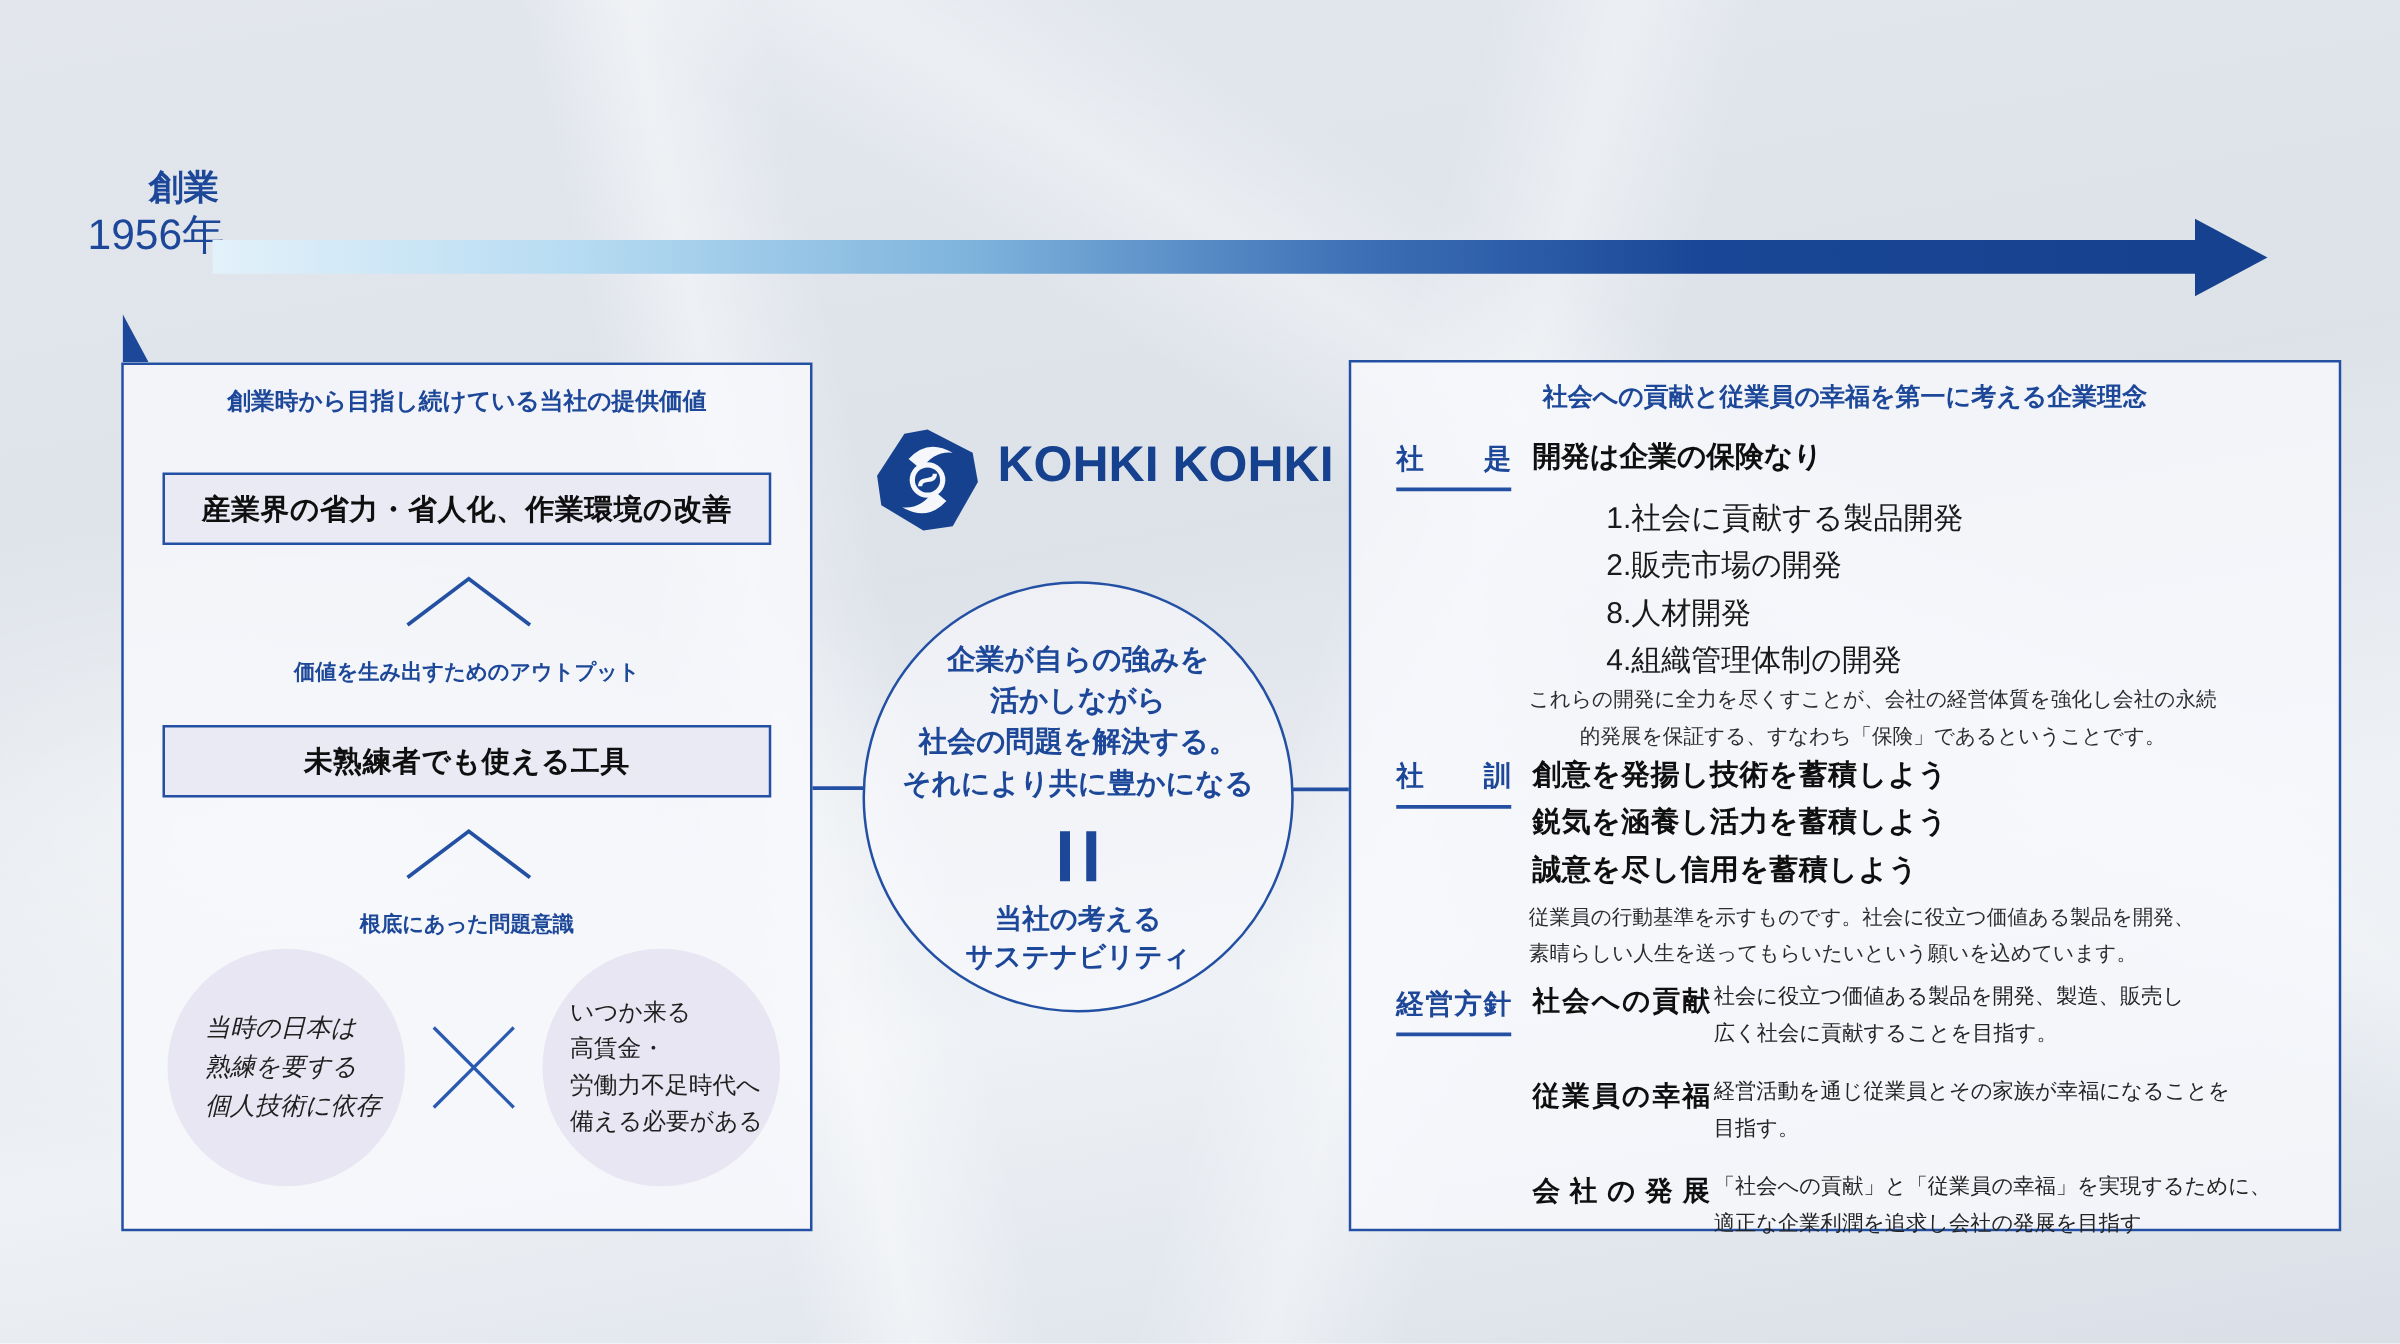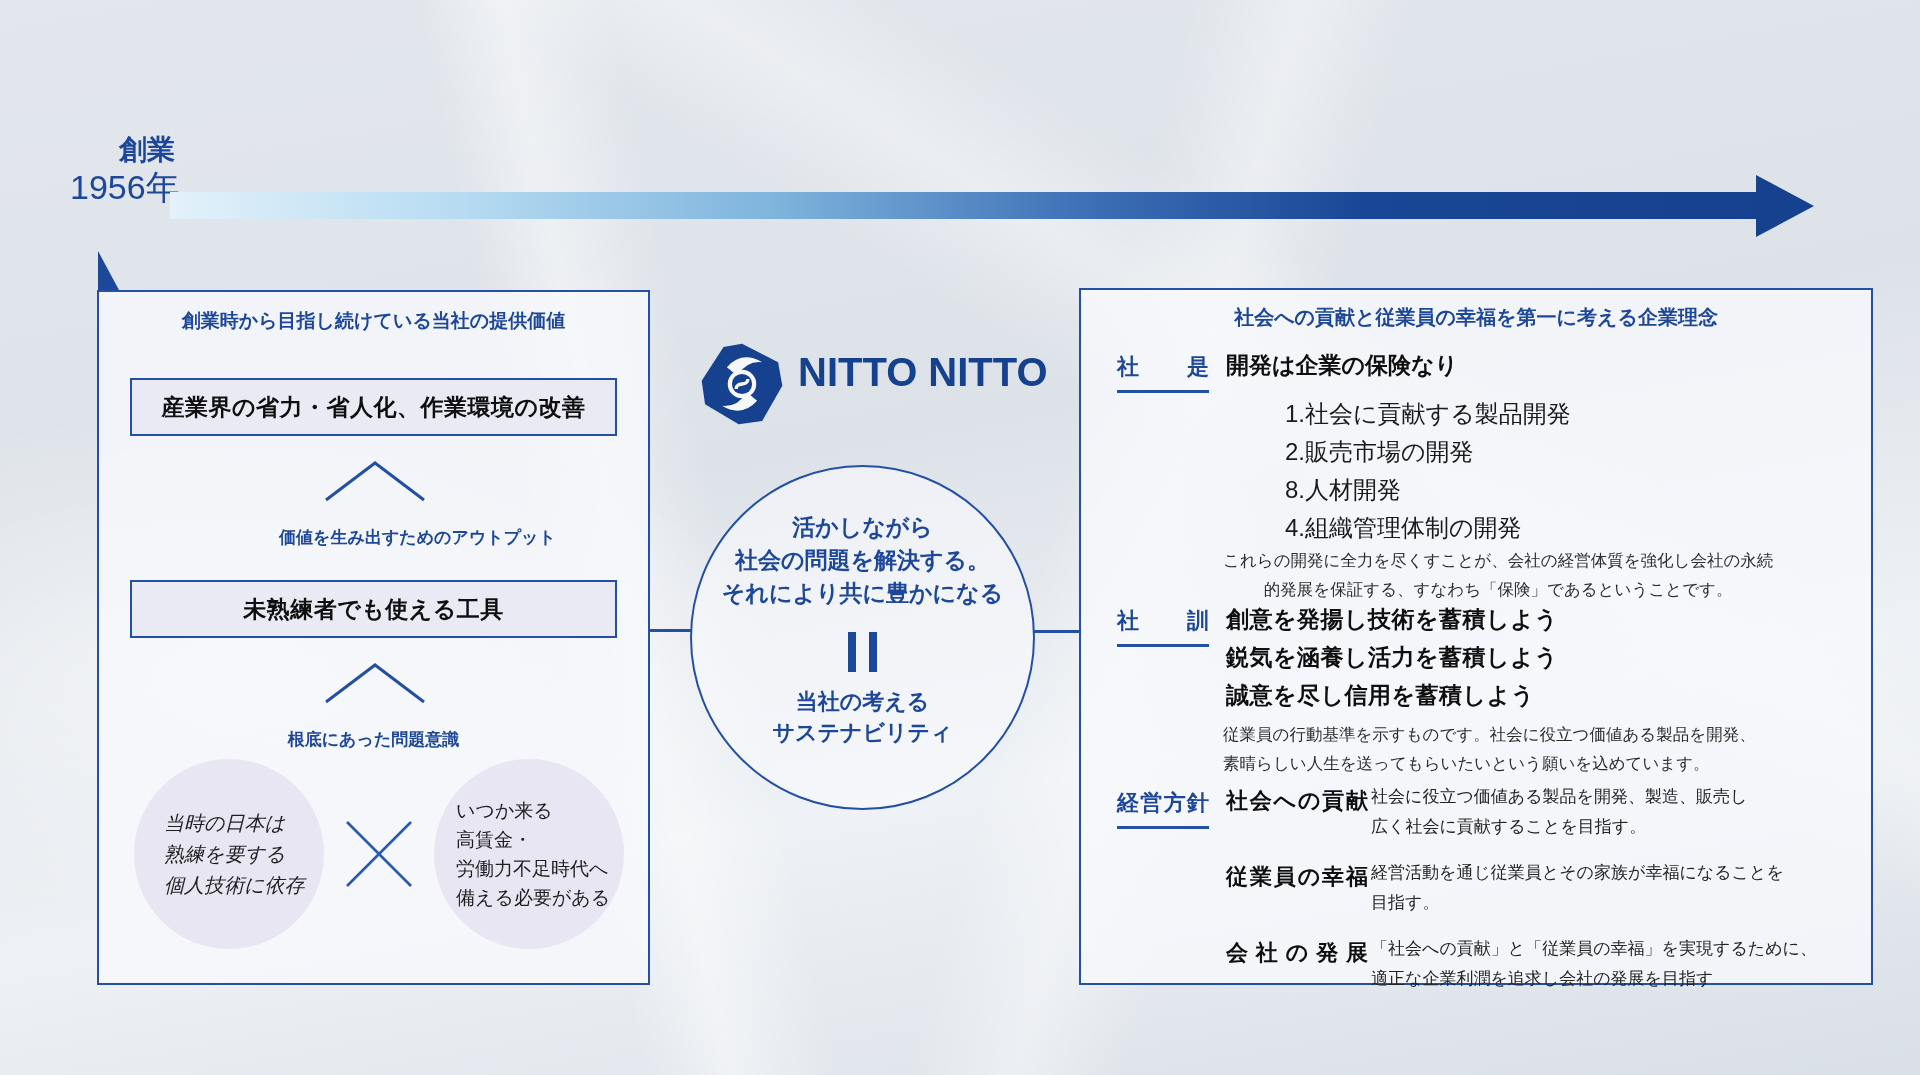--- a/index.html
+++ b/index.html
@@ -64,21 +64,21 @@
 
   <div class="abs panel panel-left">
     <div class="abs panel-header">創業時から目指し続けている当社の提供価値</div>
 
     <div class="abs inner-box" style="top:86px;">産業界の省力・省人化、作業環境の改善</div>
 
     <svg class="abs" style="left:222px;top:166px;" width="108" height="46" viewBox="0 0 108 46">
       <polyline points="5,42 54,5 103,42" fill="none" stroke="#2450a4" stroke-width="3"></polyline>
     </svg>
 
-    <div class="abs mini-label" style="top:234px;padding-left:44px;">価値を生み出すためのアウトプット</div>
+    <div class="abs mini-label" style="top:234px;">価値を生み出すためのアウトプット</div>
 
     <div class="abs inner-box" style="top:288px;">未熟練者でも使える工具</div>
 
     <svg class="abs" style="left:222px;top:368px;" width="108" height="46" viewBox="0 0 108 46">
       <polyline points="5,42 54,5 103,42" fill="none" stroke="#2450a4" stroke-width="3"></polyline>
     </svg>
 
     <div class="abs mini-label" style="top:436px;">根底にあった問題意識</div>
 
     <div class="abs p-circle" style="left:35px;top:467px;padding-left:30px;font-size:20px;line-height:31px;box-sizing:border-box;font-style:italic;">
@@ -101,27 +101,28 @@
   </div>
 
   <svg class="abs" style="left:700px;top:342px;" width="84" height="84" viewBox="0 0 100 100">
     <path d="M50 2 L93 24 L98 52 L74 94 L46 98 L6 74 L2 46 L28 6 Z" fill="#15418e"></path>
     <path d="M32 30 Q50 10 74 24 Q56 22 44 40 Z" fill="#f5f7fb"></path>
     <path d="M68 70 Q50 90 26 76 Q44 78 56 60 Z" fill="#f5f7fb"></path>
     <circle cx="50" cy="50" r="17" fill="#f5f7fb"></circle>
     <circle cx="50" cy="50" r="12" fill="#15418e"></circle>
     <path d="M43 56 C43 46 57 54 57 44" stroke="#f5f7fb" stroke-width="4" fill="none"></path>
   </svg>
-  <div class="abs logo-word">NITTO NITTO</div>
+  <div class="abs logo-word">KOHKI KOHKI</div>
 
   <div class="abs connector" style="left:650px;top:629px;width:41px;"></div>
   <div class="abs connector" style="left:1034px;top:630px;width:46px;"></div>
 
   <div class="abs big-circle">
     <div class="main">
+      <div>企業が自らの強みを</div>
       <div>活かしながら</div>
       <div>社会の問題を解決する。</div>
       <div>それにより共に豊かになる</div>
     </div>
     <div class="equals">
         <span></span>
         <span></span>
       </div>
     <div class="sub">
       <div>当社の考える</div>

